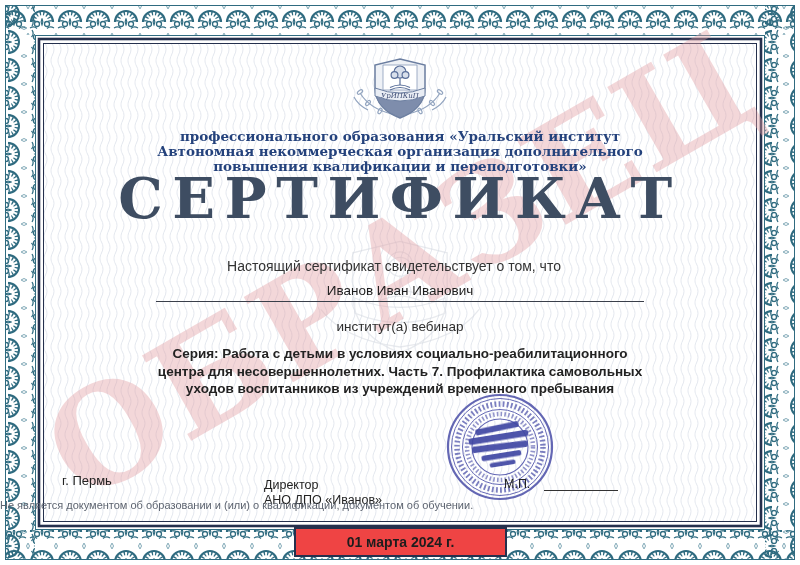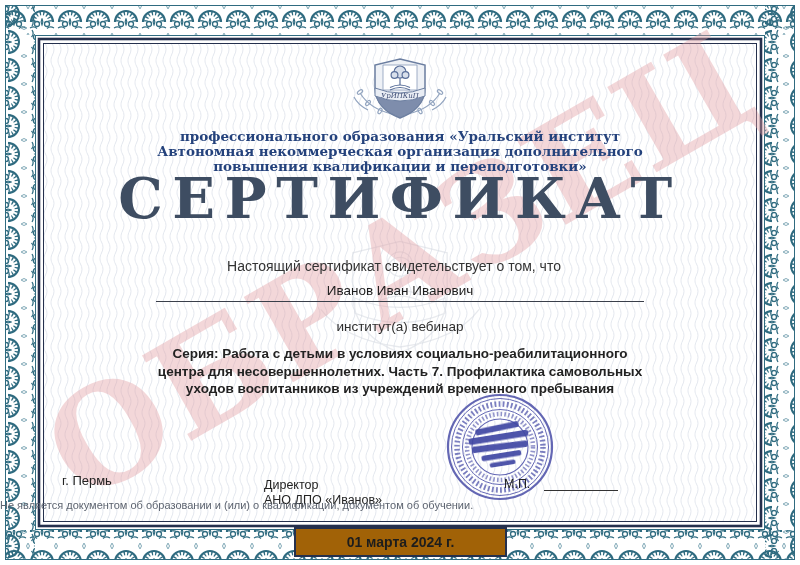--- a/index.html
+++ b/index.html
@@ -49,21 +49,21 @@
 
   
   #stamp{left:434px;top:381px;width:132px;height:132px;z-index:4;}
   #city{left:62px;top:473px;font-size:13px;color:#222;}
   #director{left:264px;top:458px;font-size:12.5px;line-height:15px;color:#222;margin-top:20px;}
   #seal-label{left:504px;top:477px;font-size:12.5px;color:#222;z-index:5;}
   #sign-line{left:544px;top:490px;width:74px;height:0;border-bottom:1.5px solid #333;z-index:5;}
   #disclaimer{left:0;top:499px;width:776px;font-size:11px;color:#5d6470;}
   #date-box{
     left:294px;top:527px;width:213px;height:30px;z-index:6;
-    background:#a16207;border:2px solid #25304d;
+    background:#ef4444;border:2px solid #25304d;
     display:flex;align-items:center;justify-content:center;
     font-size:14px;font-weight:bold;color:#1d1d1d;
   }
 </style>
 </head>
 <body>
 
 <div id="stage">
 
   <svg id="border-art" class="abs" width="800" height="565" viewBox="0 0 800 565" aria-hidden="true">

